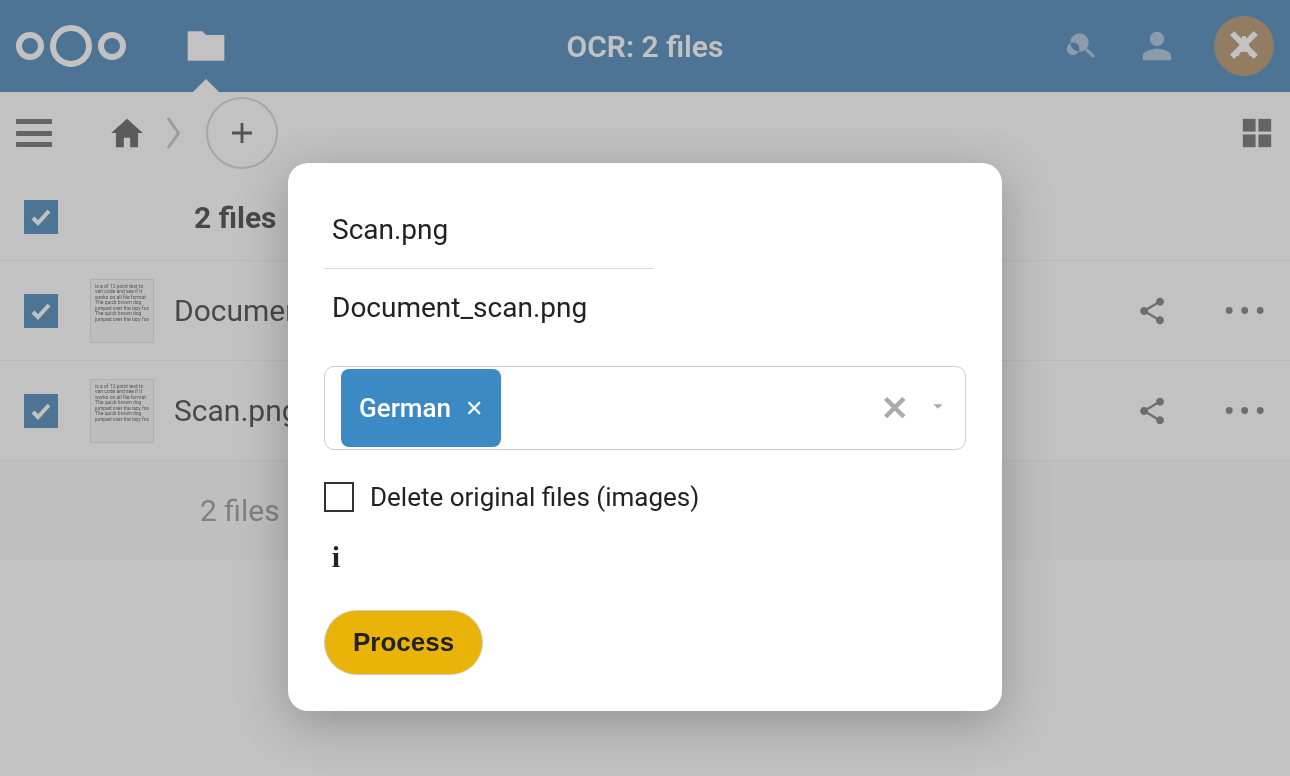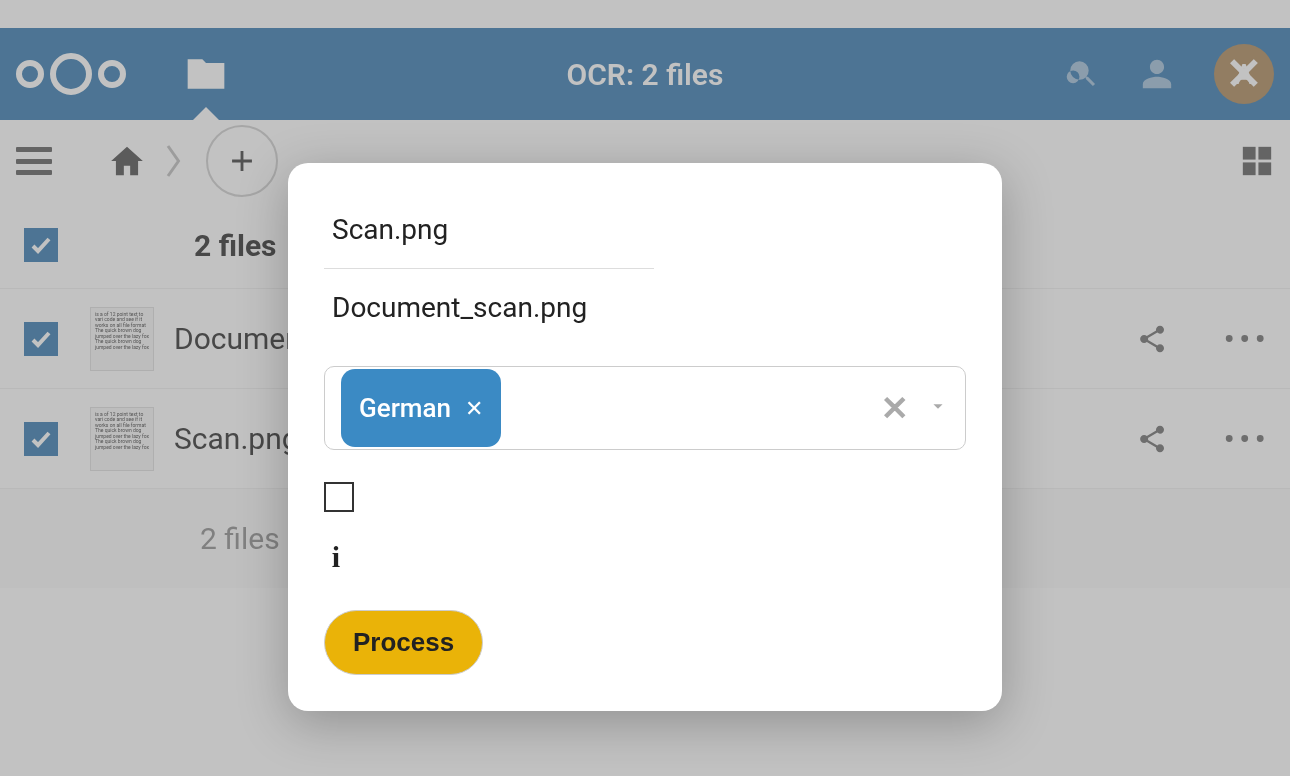--- a/index.html
+++ b/index.html
@@ -201,21 +201,21 @@
     display: flex;
     align-items: center;
     padding: 0 16px;
   }
   .lang-tag {
     background: #3b8ac4;
     color: #fff;
     font-size: 26px;
     font-weight: 500;
     padding: 24px 18px;
-    border-radius: 14px;
+    border-radius: 8px;
     display: flex;
     align-items: center;
     gap: 14px;
   }
   .lang-tag .tag-x { font-size: 22px; cursor: pointer; }
   .lang-clear { margin-left: auto; font-size: 34px; color: #aaa; cursor: pointer; font-weight: 700; }
   .lang-caret { margin-left: 18px; cursor: pointer; }
   .lang-caret svg { width: 22px; height: 22px; fill: #aaa; }
 
   .delete-row {
@@ -253,21 +253,21 @@
     background: #eab308;
     border-radius: 34px;
     padding: 16px 28px;
     font-size: 26px;
     font-weight: 700;
     color: #222;
     cursor: pointer;
   }
 
   
-  .topbar { position: relative; z-index: 0; margin-top: 28px; }
+  .topbar { position: relative; z-index: 0; }
   .overlay { z-index: 5; }
   .modal { z-index: 10; }
   .topbar-title, .avatar .close-x { z-index: 20; }
   .topbar-title { z-index: 20; }
   
   .topbar { z-index: 1; }
 </style>
 </head>
 <body>
 
@@ -383,20 +383,21 @@
     <span class="lang-clear">✕</span>
     <span class="lang-caret">
       <svg viewBox="0 0 24 24">
           <path d="M7 10l5 5 5-5z"></path>
         </svg>
     </span>
   </div>
 
   <div class="delete-row">
     <div class="delete-check"></div>
+    <div class="delete-label">Delete original files (images)</div>
   </div>
 
   <div class="info-row">
     <div class="info-i">i</div>
   </div>
 
   <button class="process-btn">Process</button>
 </div>
 
 </body></html>

